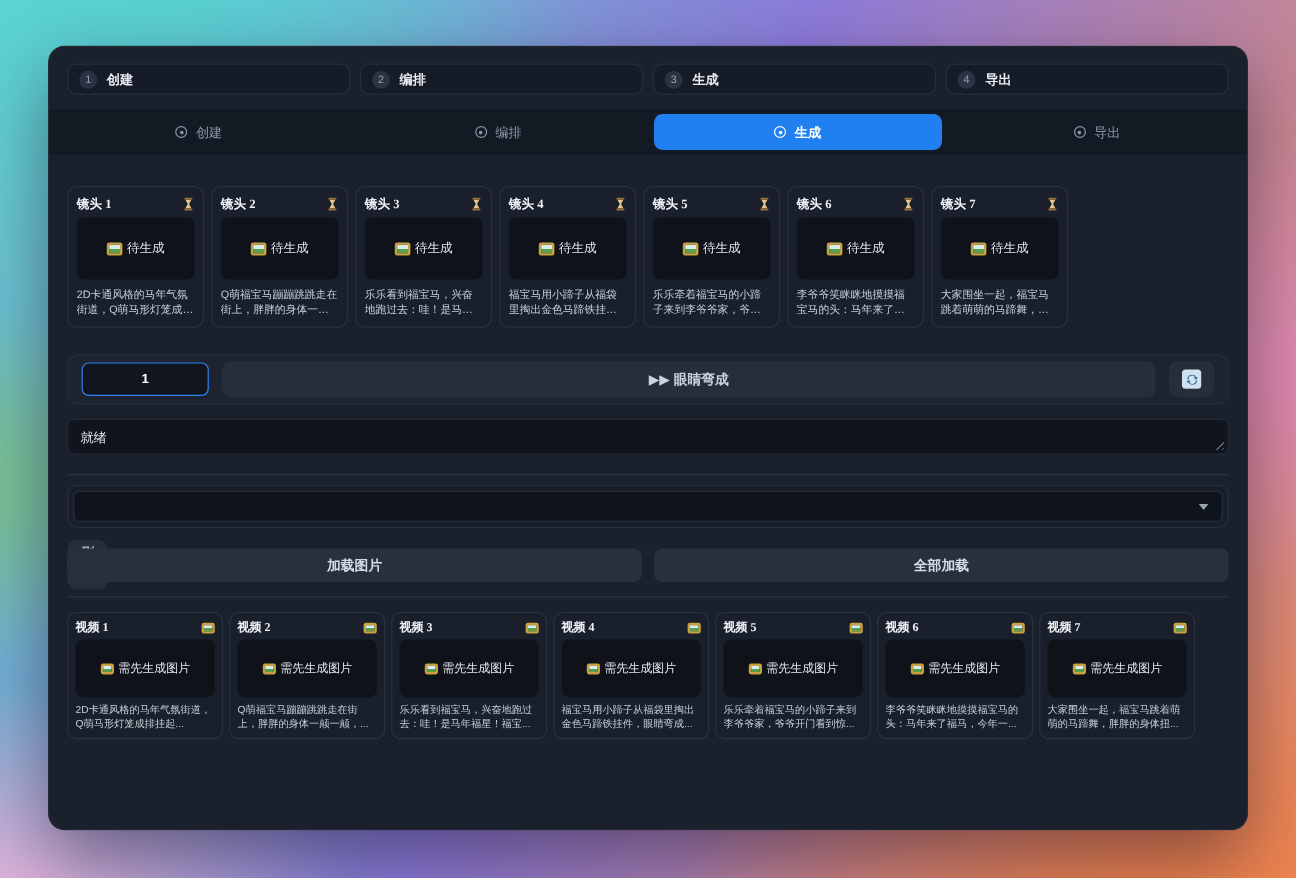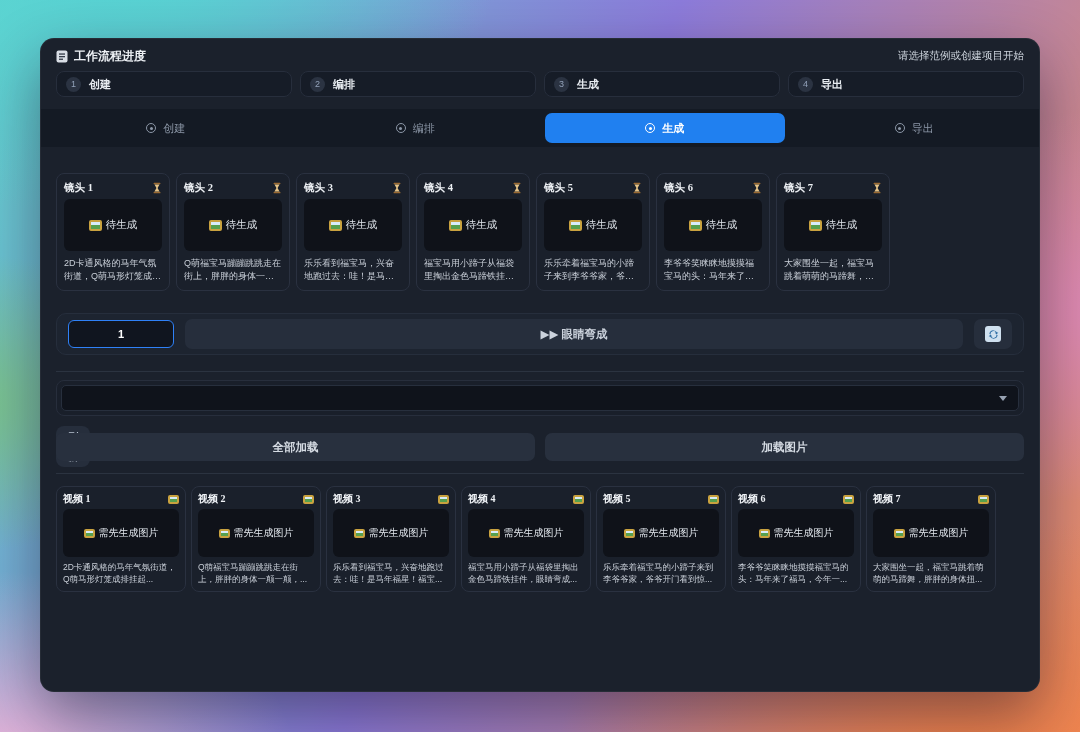--- a/index.html
+++ b/index.html
@@ -101,34 +101,20 @@
   .video-card .card-title { font-size:10px; }
   .video-card .ph-box { height:48px; margin-top:4px; }
   .video-card .ph-label { font-size:10px; }
   .video-card .card-desc { margin-top:5px; font-size:8.5px; line-height:11.5px; }
 </style>
 </head>
 <body>
 
 <div class="window">
 
-  <div class="win-head">
-    <div class="win-title">
-      <span class="doc-icon">
-        <svg width="12" height="13" viewBox="0 0 12 13">
-            <rect x="0.5" y="0.5" width="11" height="12" rx="2" fill="#d9dee5"></rect>
-            <rect x="3" y="3.4" width="6" height="1.3" fill="#343b48"></rect>
-            <rect x="3" y="6" width="6" height="1.3" fill="#343b48"></rect>
-            <rect x="3" y="8.6" width="4" height="1.3" fill="#343b48"></rect>
-          </svg>
-      </span>
-      <span>工作流程进度</span>
-    </div>
-    <div class="win-hint">请选择范例或创建项目开始</div>
-  </div>
 
   <div class="steps">
 
   <div class="step">
       <span class="step-num">1</span>
       <span class="step-label">创建</span>
     </div>
       <div class="step">
       <span class="step-num">2</span>
       <span class="step-label">编排</span>
@@ -291,36 +277,40 @@
     <button class="gen-btn">▶▶ 眼睛弯成</button>
     <button class="refresh-btn">
       <span class="refresh-badge">
         <svg width="11" height="11" viewBox="0 0 16 16">
             <path fill="#2e6da4" d="M8 2a6 6 0 0 1 5.2 3H15l-2.6 3.1L9.8 5h1.9A4.4 4.4 0 0 0 3.6 7.6L2 7.2A6 6 0 0 1 8 2zm0 12a6 6 0 0 1-5.2-3H1l2.6-3.1L6.2 11H4.3a4.4 4.4 0 0 0 8.1-2.6l1.6.4A6 6 0 0 1 8 14z"></path>
           </svg>
       </span>
     </button>
   </div>
 
+  <div class="status-box">
+    <span>就绪</span>
+    <span class="resize-grip"></span>
+  </div>
 
   <div class="divider"></div>
 
 
   <div class="combo-row">
     <div class="combo-outer">
       <div class="combo-select">
         <span class="caret"></span>
       </div>
     </div>
     <button class="refresh-text-btn">刷新</button>
   </div>
 
   <div class="load-row">
+    <button class="load-btn">加载图片</button>
     <button class="load-btn">全部加载</button>
-    <button class="load-btn">加载图片</button>
   </div>
 
   <div class="divider2"></div>
 
 
   <div class="videos-row">
 
   <div class="video-card">
       <div class="card-head">
         <span class="card-title">视频 1</span>

